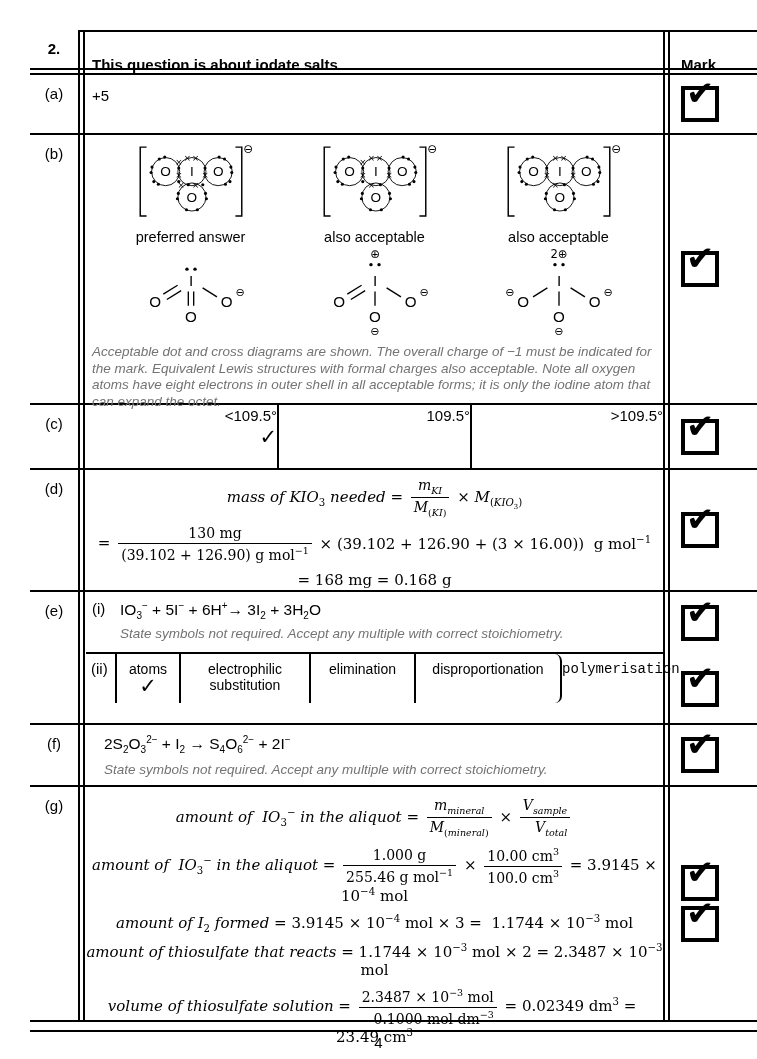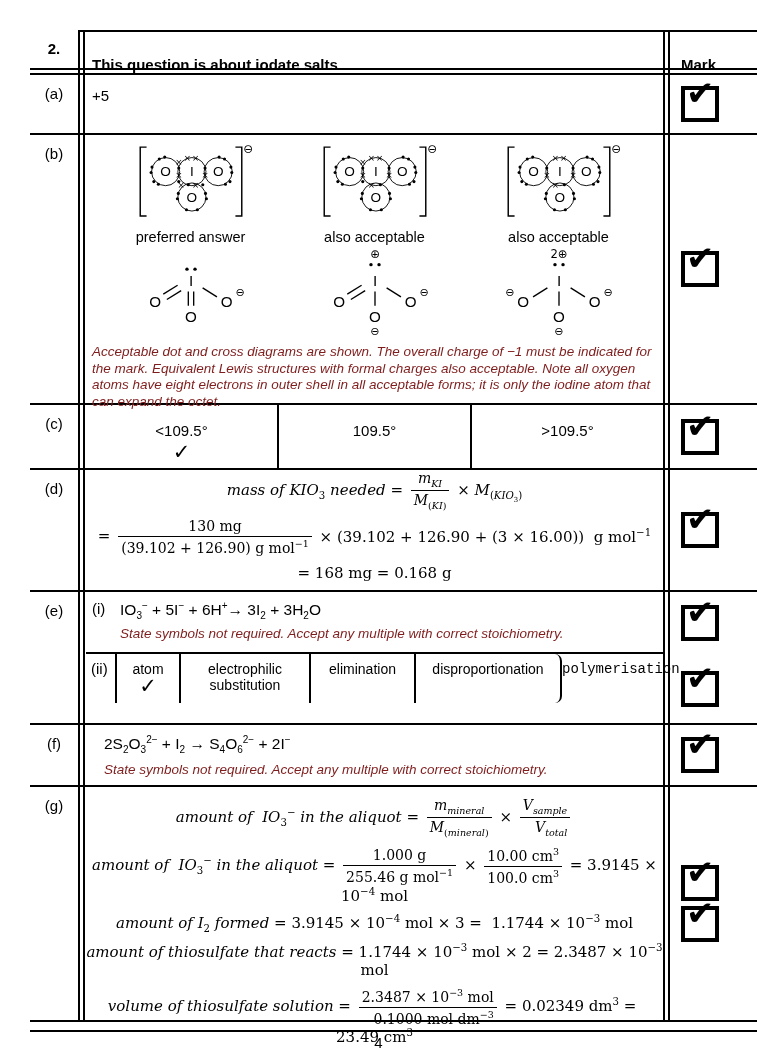--- a/index.html
+++ b/index.html
@@ -29,28 +29,28 @@
   .half2{height:69px;display:flex;align-items:center;}
   .markcol.duo{flex-direction:column;justify-content:center;align-items:flex-start;gap:5px;}
   
   .bwrap{padding-top:3px;}
   .figrow{display:flex;justify-content:center;gap:16px;}
   .figcol{width:168px;text-align:center;}
   .dc svg{width:136px;height:89px;}
   .figlabel{font-size:14.5px;line-height:16px;margin-top:-2px;}
   .sk svg{width:136px;height:93px;}
   .bnote{margin:2px 4px 0 6px;text-align:left;}
-  .note{color:#7f1d1d;font-style:italic;font-size:13.5px;line-height:16.5px;}
+  .note{color:#737373;font-style:italic;font-size:13.5px;line-height:16.5px;}
   
   .copts{display:flex;height:63px;}
-  .copt{flex:1;border-right:2px solid #000;box-sizing:border-box;text-align:center;padding-top:17px;font-size:15px;}
+  .copt{flex:1;border-right:2px solid #000;box-sizing:border-box;text-align:right;padding-top:2px;font-size:15px;}
   .copt:last-child{border-right:none;}
   .tick{display:block;font-size:21px;font-weight:bold;margin-top:1px;font-family:"DejaVu Sans",sans-serif;}
   
-  .mathcol{text-align:center;}
+  .mathcol{text-align:center;padding-top:7px;}
   .mline{font-family:"DejaVu Serif",serif;font-size:15px;margin-bottom:7px;}
   .mline sub,.mline sup{font-size:0.68em;}
   .frac{display:inline-flex;flex-direction:column;vertical-align:middle;margin:0 3px;}
   .frac .num{border-bottom:1.4px solid #000;padding:0 3px 1px;font-size:14px;line-height:1.2;text-align:center;}
   .frac .den{padding:1px 3px 0;font-size:14px;line-height:1.2;text-align:right;}
   
   .e1{height:62px;border-bottom:2px solid #000;box-sizing:border-box;display:flex;padding:8px 0 0 6px;}
   .rlab{width:28px;flex:none;font-size:15px;}
   .eqn{font-size:15.5px;}
   .eqn sub,.eqn sup{font-size:10px;}
@@ -393,21 +393,21 @@
         <div class="e1">
           <div class="rlab">(i)</div>
           <div>
             <div class="eqn">IO<sub>3</sub><sup>−</sup> + 5I<sup>−</sup> + 6H<sup>+</sup>→ 3I<sub>2</sub> + 3H<sub>2</sub>O</div>
             <div class="note">State symbols not required. Accept any multiple with correct stoichiometry.</div>
           </div>
         </div>
         <div class="e2">
           <div class="cell lab">(ii)</div>
           <div class="cell c1">
-            <span>atom</span>
+            <span>atoms</span>
             <span class="tick">✓</span>
           </div>
           <div class="cell c2">electrophilic substitution</div>
           <div class="cell c3">elimination</div>
           <div class="cell c4">disproportionation</div>
           <div class="cell c5">polymerisation</div>
         </div>
       </div>
       <div class="sp"></div>
       <div class="markcol split">

